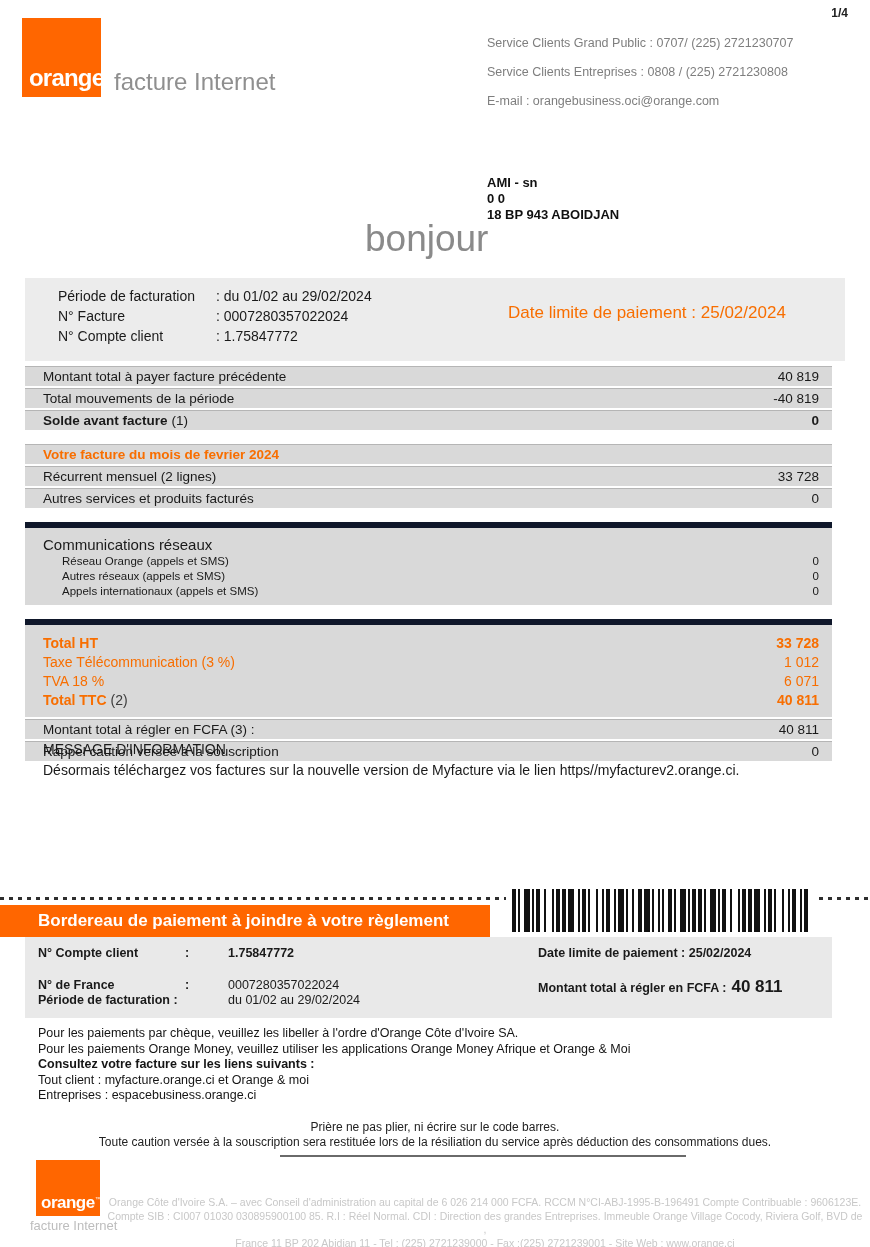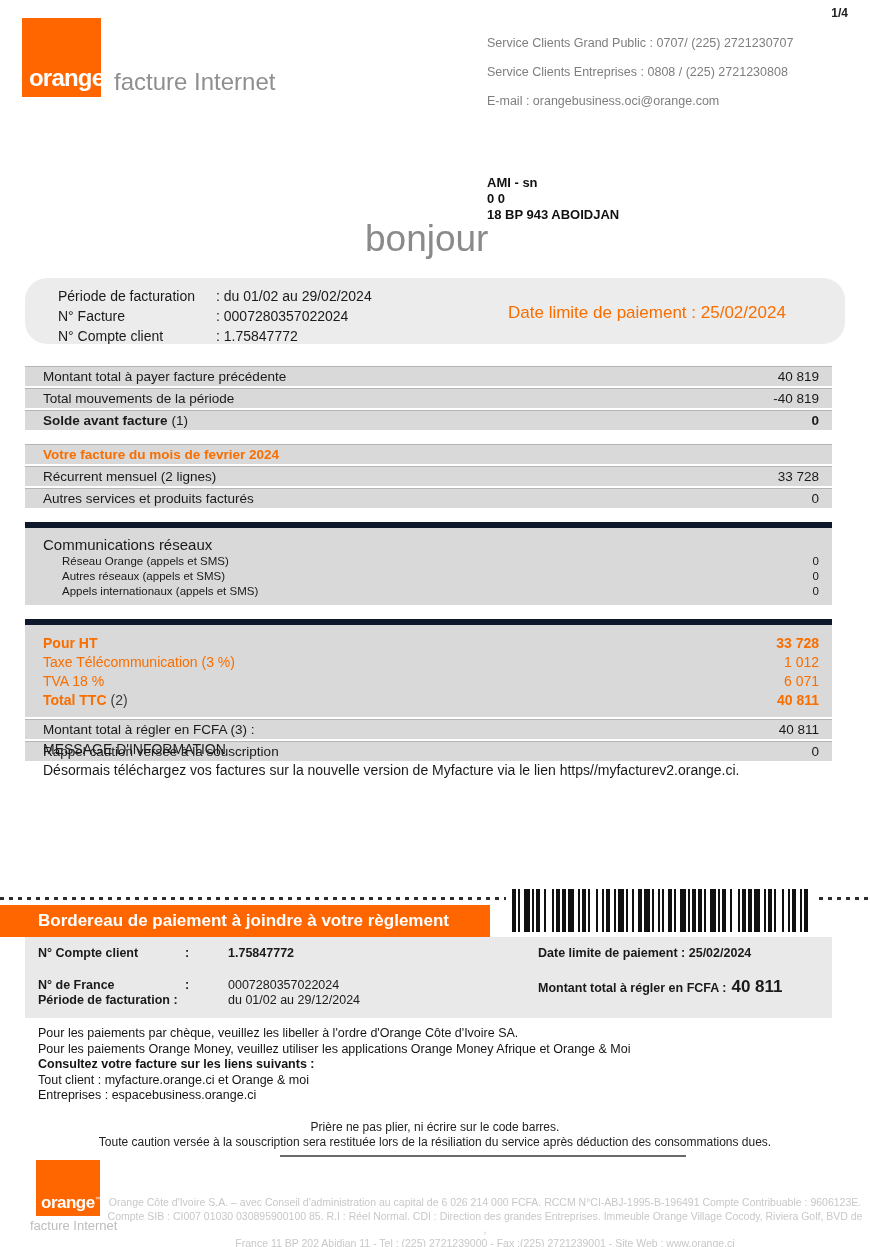--- a/index.html
+++ b/index.html
@@ -23,22 +23,22 @@
     position:absolute; left:114px; top:68px; font-size:24px; color:#8f8f8f;
   }
   .page-num { position:absolute; right:22px; top:6px; font-size:12px; font-weight:bold; color:#222; }
   .contacts { position:absolute; left:487px; top:36px; color:#7e7e7e; font-size:12.5px; }
   .contacts div { margin-bottom:15px; }
   
   .recipient { position:absolute; left:487px; top:175px; font-size:13px; font-weight:bold; line-height:16px; color:#111; }
   .greeting { position:absolute; left:365px; top:218px; font-size:37px; color:#8a8a8a; }
   
   .invoice-panel {
-    position:absolute; left:25px; top:278px; width:820px; height:66px;
-    background:#ECECEC; font-size:14px; padding:8px 0 0 33px;border-radius:22px;
+    position:absolute; left:25px; top:278px; width:820px; height:83px;
+    background:#ECECEC; font-size:14px; padding:8px 0 0 33px;
   }
   .invoice-panel .inforow { display:flex; line-height:20px; }
   .invoice-panel .inforow .lbl { width:158px; }
   .due-date {
     position:absolute; left:483px; top:25px; color:#F86E00; font-size:17px; white-space:nowrap;
   }
   
   .rows-wrap { position:absolute; left:25px; top:366px; width:807px; }
   .row {
     background:#D9D9D9; border-top:1px solid #b5b5b5;
@@ -187,21 +187,21 @@
     <div class="subrow">
       <span class="lbl">Appels internationaux (appels et SMS)</span>
       <span class="amt">0</span>
     </div>
   </div>
 
   <div class="gap"></div>
 
   <div class="block totals">
     <div class="trow bold">
-      <span class="lbl-main">Pour HT</span>
+      <span class="lbl-main">Total HT</span>
       <span class="amt">33 728</span>
     </div>
     <div class="trow">
       <span class="lbl-main">Taxe Télécommunication (3 %)</span>
       <span class="amt">1 012</span>
     </div>
     <div class="trow">
       <span class="lbl-main">TVA 18 %</span>
       <span class="amt">6 071</span>
     </div>
@@ -239,21 +239,21 @@
       <span class="sl-colon">:</span>
       <span class="sl-val bold">1.75847772</span>
     </div>
     <div class="slip-lrow spaced">
       <span class="sl-lbl">N° de France</span>
       <span class="sl-colon">:</span>
       <span class="sl-val">0007280357022024</span>
     </div>
     <div class="slip-lrow">
       <span class="sl-lbl" style="width:190px">Période de facturation :</span>
-      <span class="sl-val">du 01/02 au 29/12/2024</span>
+      <span class="sl-val">du 01/02 au 29/02/2024</span>
     </div>
   </div>
   <div class="slip-right">
     <div class="slip-due">Date limite de paiement : 25/02/2024</div>
     <div class="slip-amount">
       <span>Montant total à régler en FCFA :</span><span class="big">40 811</span>
     </div>
   </div>
 </div>
 

